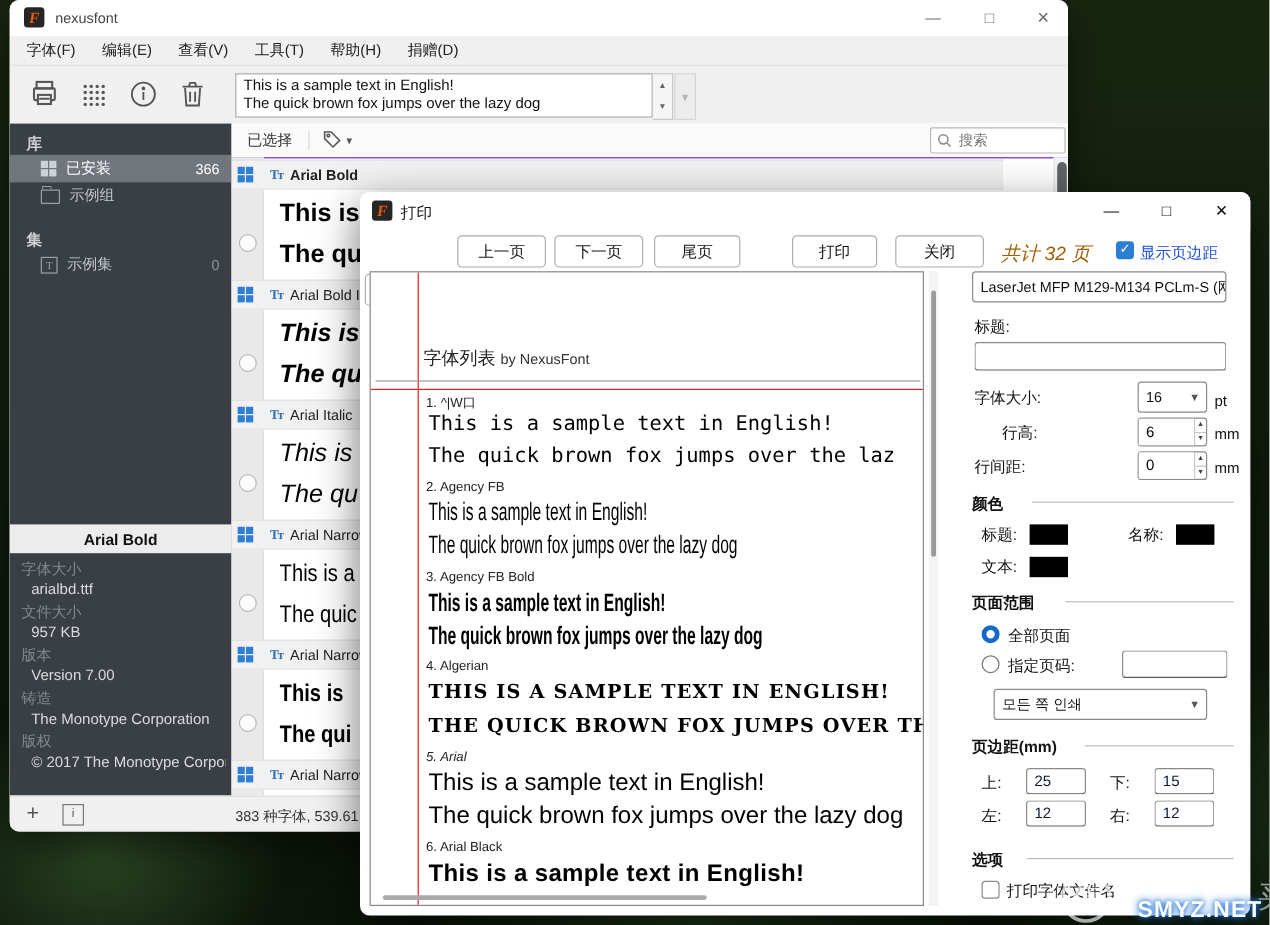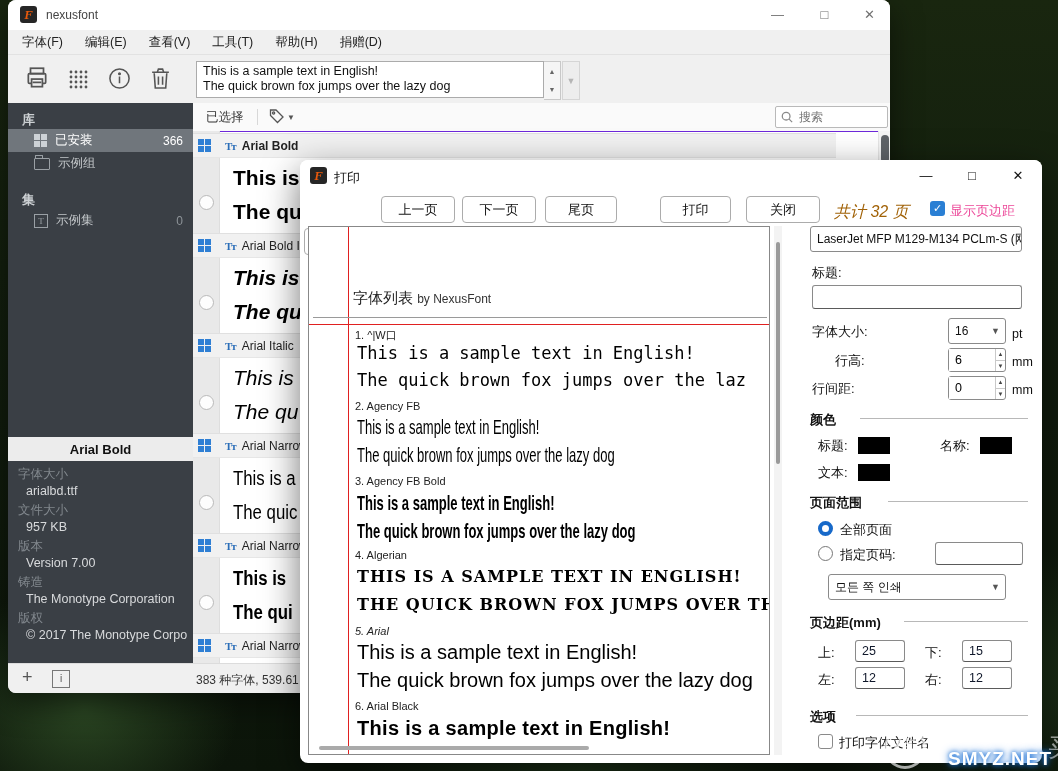--- a/index.html
+++ b/index.html
@@ -82,21 +82,21 @@
   #print-dialog{left:300px;top:160px;width:742px;height:603px;background:#fff;border-radius:8px;
     box-shadow:0 12px 36px rgba(0,0,0,.55);overflow:hidden;}
   .dlg-title{left:0;top:0;width:100%;height:32px;background:#fff;}
   .dlg-ctl{color:#111;font-size:13px;width:16px;text-align:center;line-height:32px;}
   .navbtn{top:36px;height:27px;background:#fff;border:1px solid #acacac;border-radius:4px;
     font-size:13px;color:#111;display:flex;align-items:center;justify-content:center;box-sizing:border-box;}
   .totaltext{font-size:16px;color:#a16207;font-style:italic;}
   .chk{width:15px;height:15px;border-radius:3px;box-sizing:border-box;}
   .chk-on{background:#2a7fd4;color:#fff;font-size:11px;line-height:15px;text-align:center;}
   .chk-off{background:#fff;border:1px solid #8a8a8a;}
-  .chklabel{font-size:13px;color:#ec4899;}
+  .chklabel{font-size:13px;color:#1d4ed8;}
   
   .preview{left:8px;top:66px;width:462px;height:529px;background:#fff;border:1px solid #888;box-sizing:border-box;overflow:hidden;}
   .red-v{left:39px;top:0;width:1px;height:529px;background:#e02020;}
   .red-h{left:0;top:97px;width:462px;height:1px;background:#e02020;}
   .gray-h{left:4px;top:90px;width:454px;height:1px;background:#9a9a9a;}
   .pv-head{left:44px;top:62px;font-size:15px;color:#222;}
   .pv-head .by{font-size:12px;color:#333;}
   .pv-lab{left:46px;font-size:11px;color:#222;white-space:nowrap;}
   .pv-line{left:48px;white-space:nowrap;color:#000;}
   .pv-mono{font-family:"DejaVu Sans Mono",monospace;font-size:17px;}

